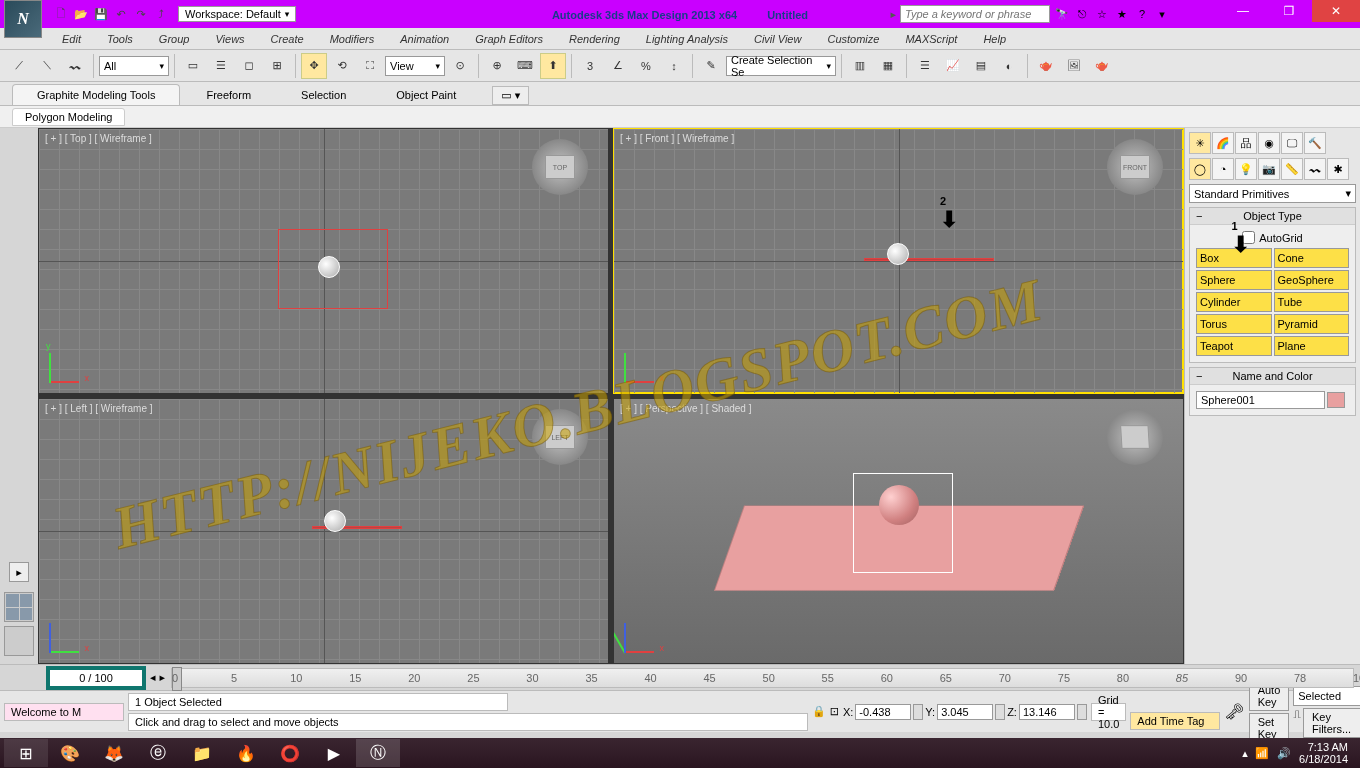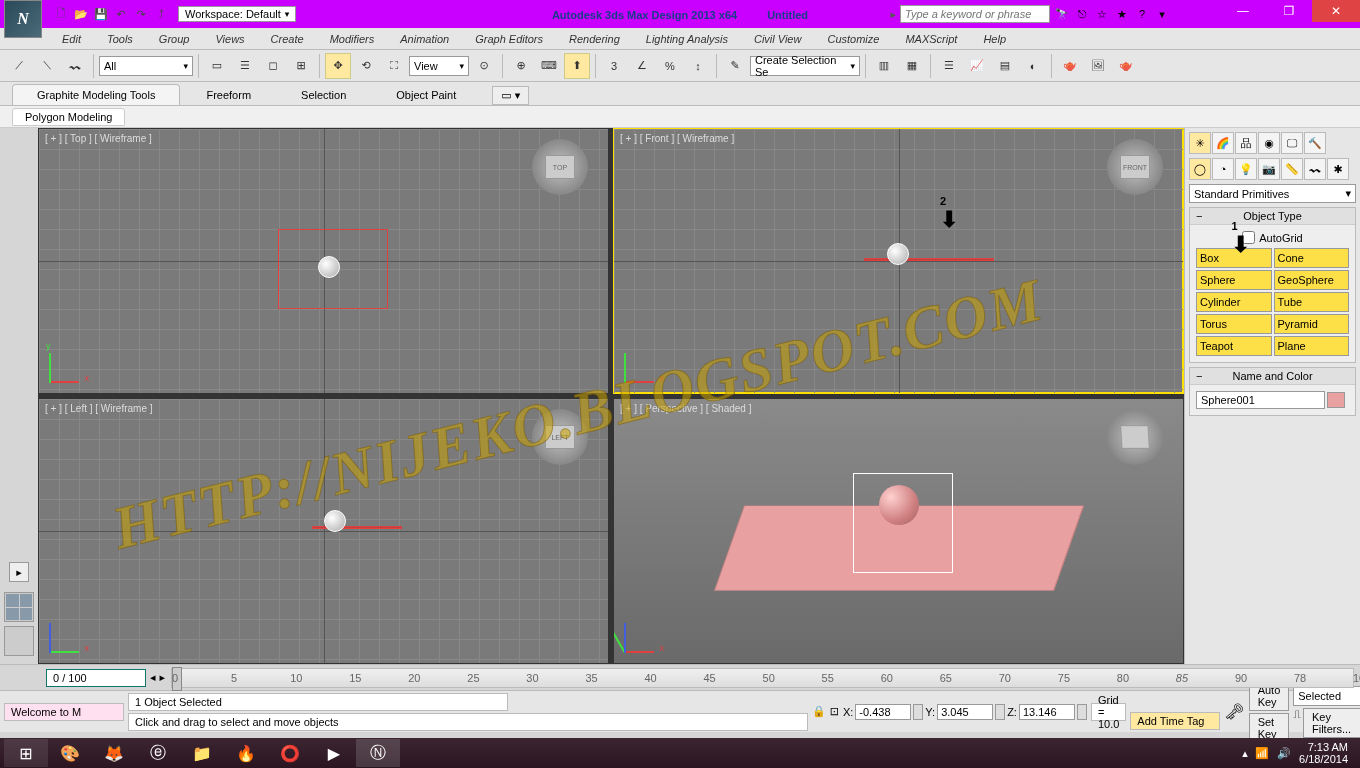--- a/index.html
+++ b/index.html
@@ -79,21 +79,21 @@
 .rollout-head::before { content: "−"; position: absolute; left: 6px; }
 .rollout-body { padding: 6px; }
 .autogrid { display: flex; align-items: center; justify-content: center; gap: 4px; margin-bottom: 4px; }
 .obj-grid { display: grid; grid-template-columns: 1fr 1fr; gap: 2px; }
 .obj-btn { border: 1px solid #999; background: #fde047; padding: 3px; cursor: pointer; }
 .name-input { width: calc(100% - 24px); border: 1px solid #999; background: #fff; padding: 2px 4px; }
 .color-swatch { width: 18px; height: 16px; background: #e8a0a0; border: 1px solid #999; display: inline-block; vertical-align: middle; margin-left: 2px; }
 
 
 .timeline-area { height: 26px; background: #d6d6d6; display: flex; align-items: center; border-top: 1px solid #bbb; }
-.frame-box { width: 100px; border: 1px solid #0f766e; background: #fff; padding: 2px 6px; margin-left: 46px; }
+.frame-box { width: 100px; border: 4px solid #0f766e; background: #fff; padding: 2px 6px; margin-left: 46px; text-align: center; }
 .timeline-ruler { flex: 1; height: 20px; background: linear-gradient(#f0f0f0,#ddd); margin: 0 6px; border: 1px solid #bbb; position: relative; font-size: 9px; }
 .timeline-ruler span { position: absolute; top: 3px; color: #666; }
 .slider-handle { position: absolute; left: 0; top: -2px; width: 10px; height: 24px; background: #ccc; border: 1px solid #888; }
 
 
 .statusbar { height: 42px; background: #e6e6e6; display: flex; align-items: center; padding: 0 4px; gap: 4px; border-top: 1px solid #bbb; }
 .status-box { border: 1px solid #bbb; background: #fff; padding: 2px 6px; height: 18px; display: flex; align-items: center; }
 .status-stack { display: flex; flex-direction: column; gap: 2px; }
 .coord-box { display: flex; align-items: center; gap: 2px; }
 .coord-input { width: 56px; border: 1px solid #999; background: #fff; padding: 1px 3px; }
@@ -166,21 +166,21 @@
   <div class="menu-item">Customize</div>
   <div class="menu-item">MAXScript</div>
   <div class="menu-item">Help</div>
 </div>
 
 <div class="main-toolbar">
   <div class="tb-btn">⟋</div>
   <div class="tb-btn">⟍</div>
   <div class="tb-btn">〰</div>
   <div class="tb-sep"></div>
-  <div class="tb-combo" style="width:94px">All</div>
+  <div class="tb-combo" style="width:70px">All</div>
   <div class="tb-sep"></div>
   <div class="tb-btn">▭</div>
   <div class="tb-btn">☰</div>
   <div class="tb-btn">◻</div>
   <div class="tb-btn">⊞</div>
   <div class="tb-sep"></div>
   <div class="tb-btn active">✥</div>
   <div class="tb-btn">⟲</div>
   <div class="tb-btn">⛶</div>
   <div class="tb-combo" style="width:60px">View</div>

